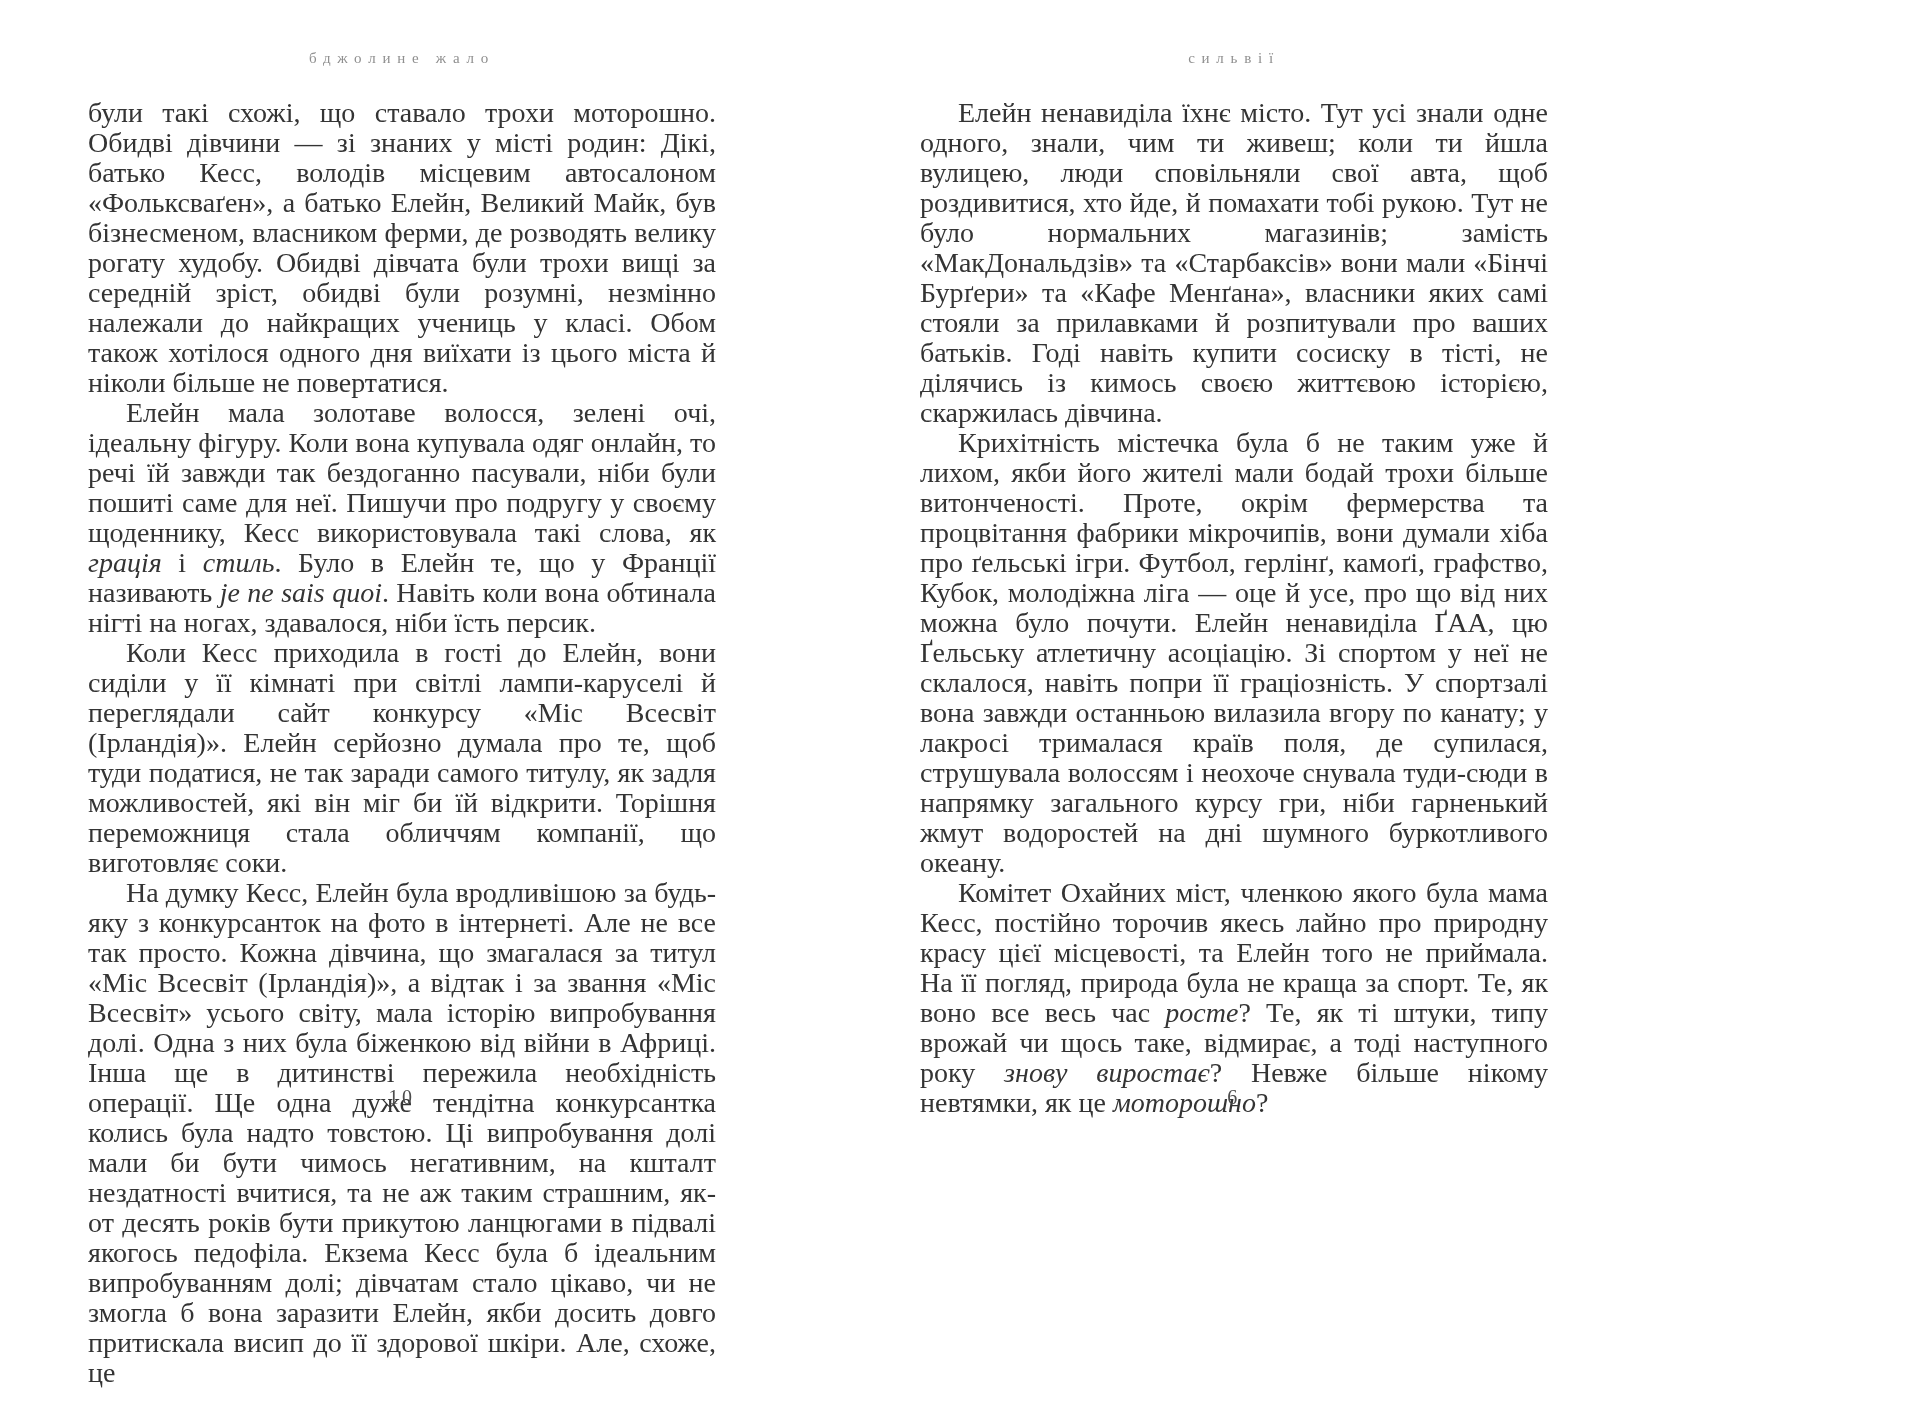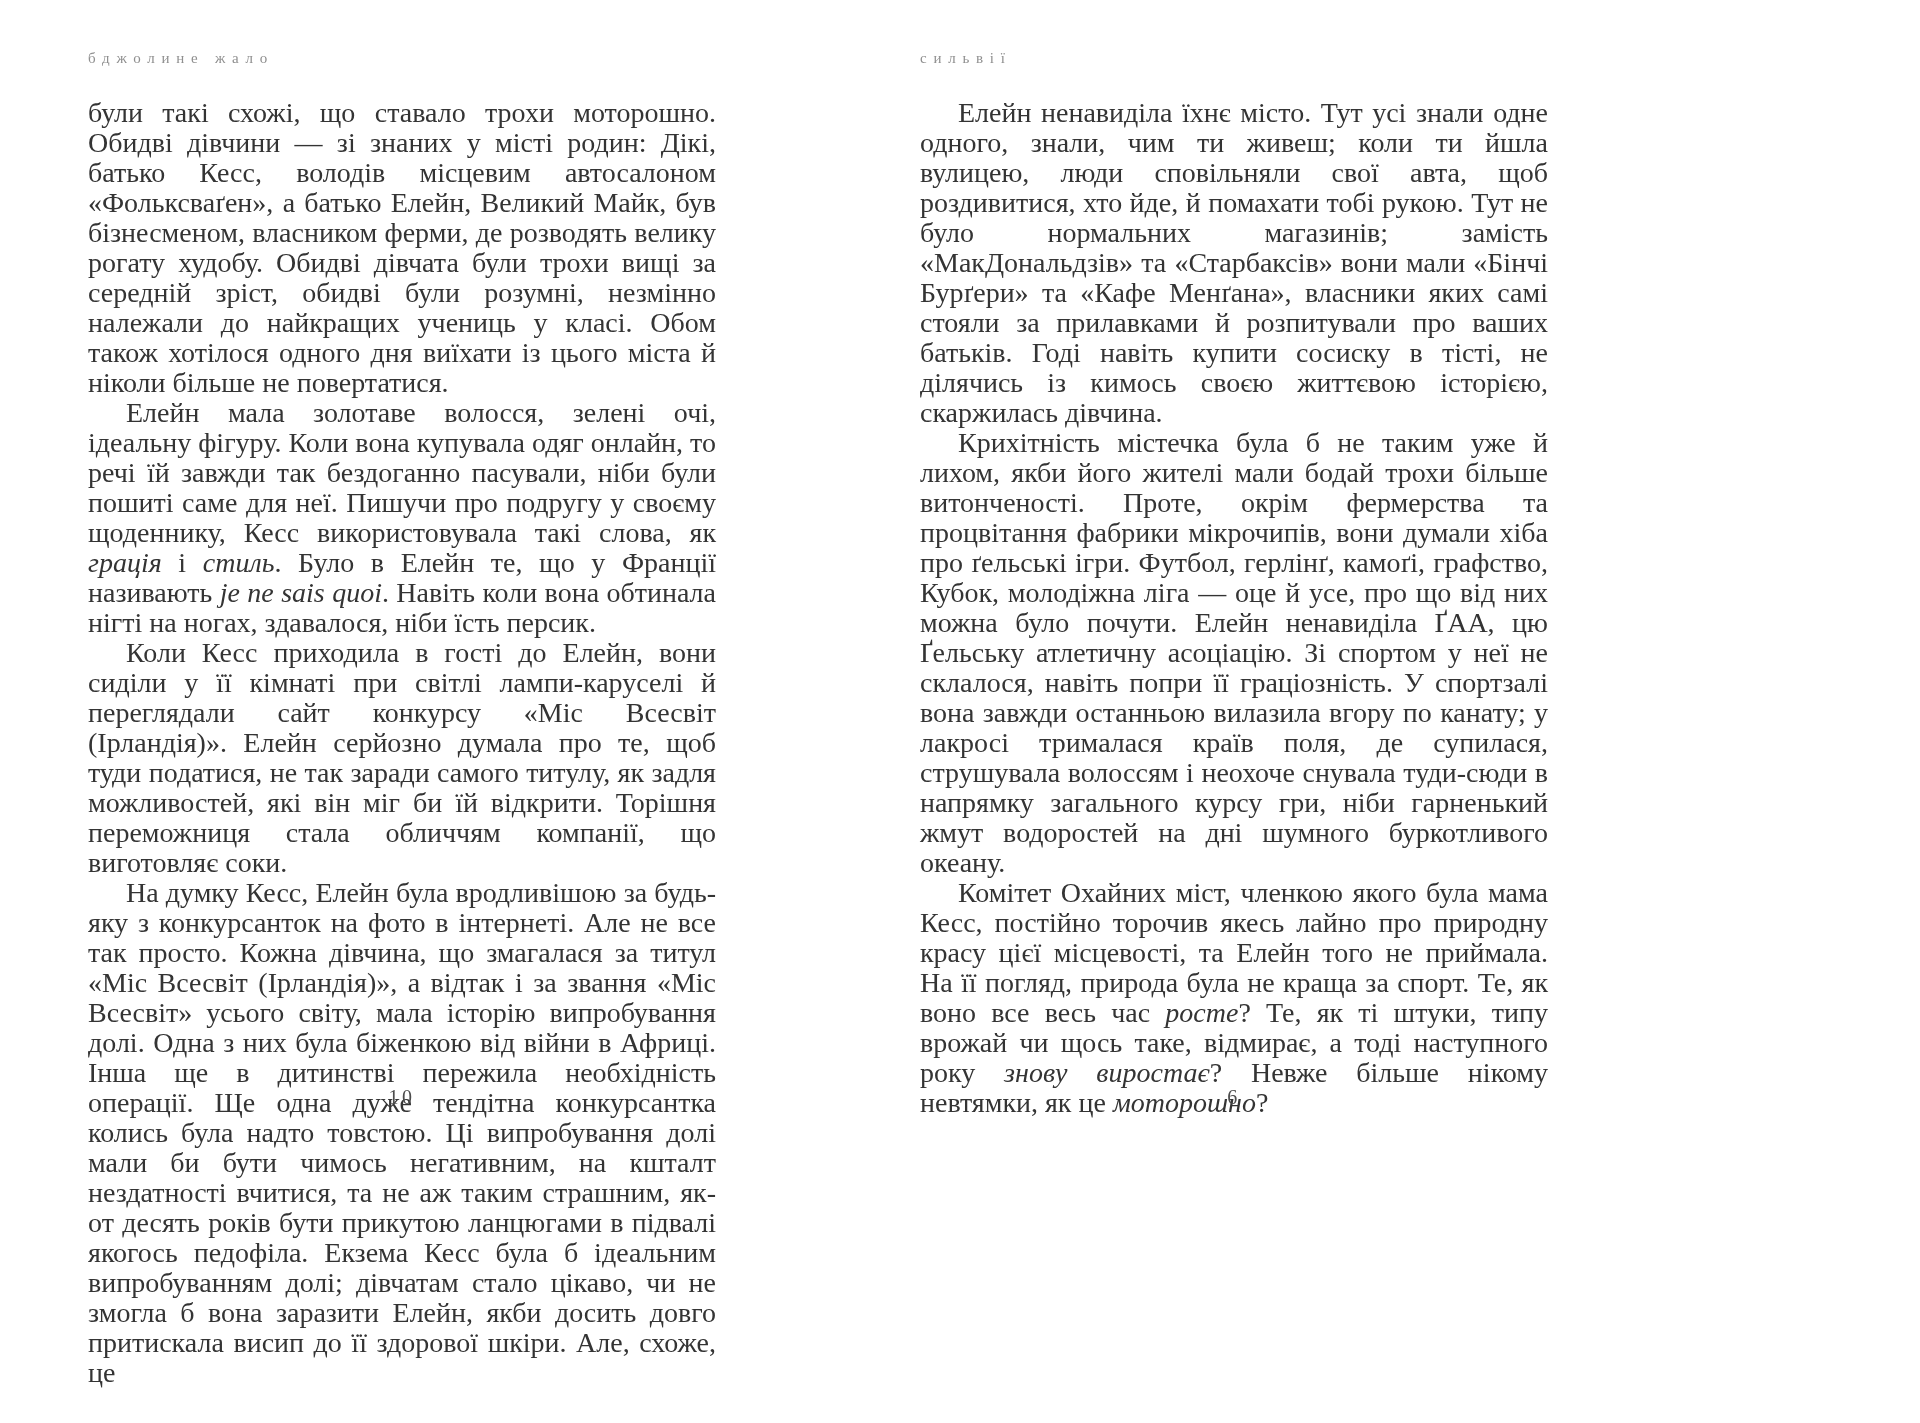--- a/index.html
+++ b/index.html
@@ -21,21 +21,21 @@
     height: 100%;
   }
   .page-left  { left: 88px;  width: 628px; }
   .page-right { left: 920px; width: 628px; }
 
   .running-head {
     position: absolute;
     top: 50px;
     left: 0;
     width: 100%;
-    text-align: left;
+    text-align: center;
     font-size: 15px;
     letter-spacing: 0.45em;
     color: #8f8f8f;
     text-transform: lowercase;
   }
   .page-body {
     position: absolute;
     top: 98px;
     left: 0;
     width: 100%;

